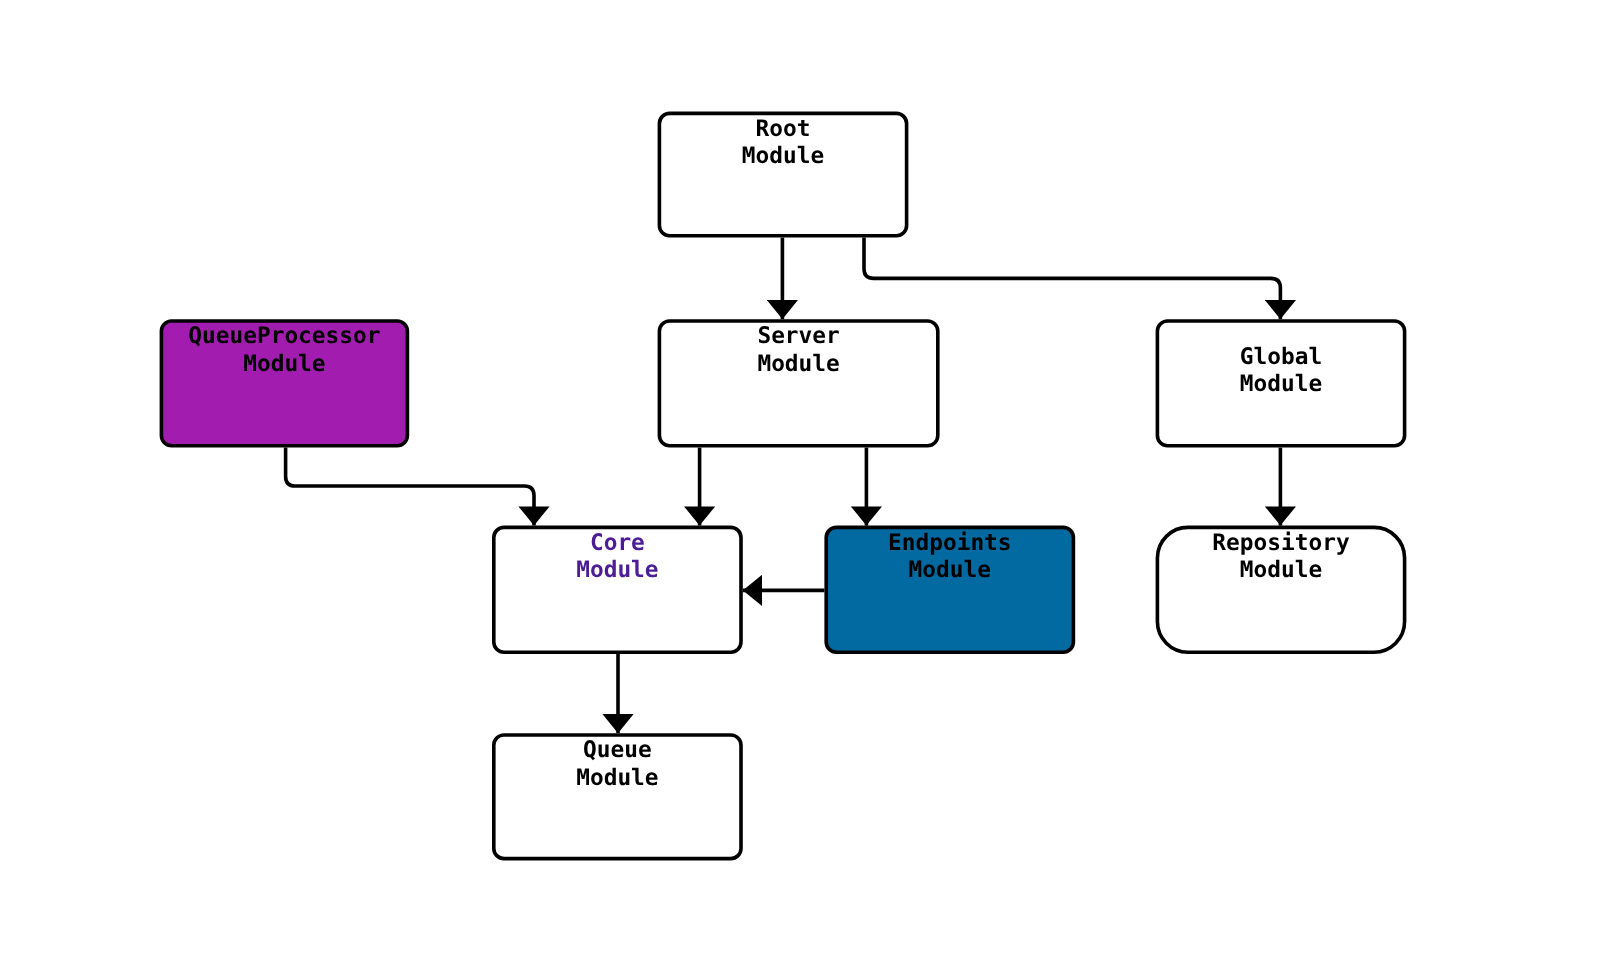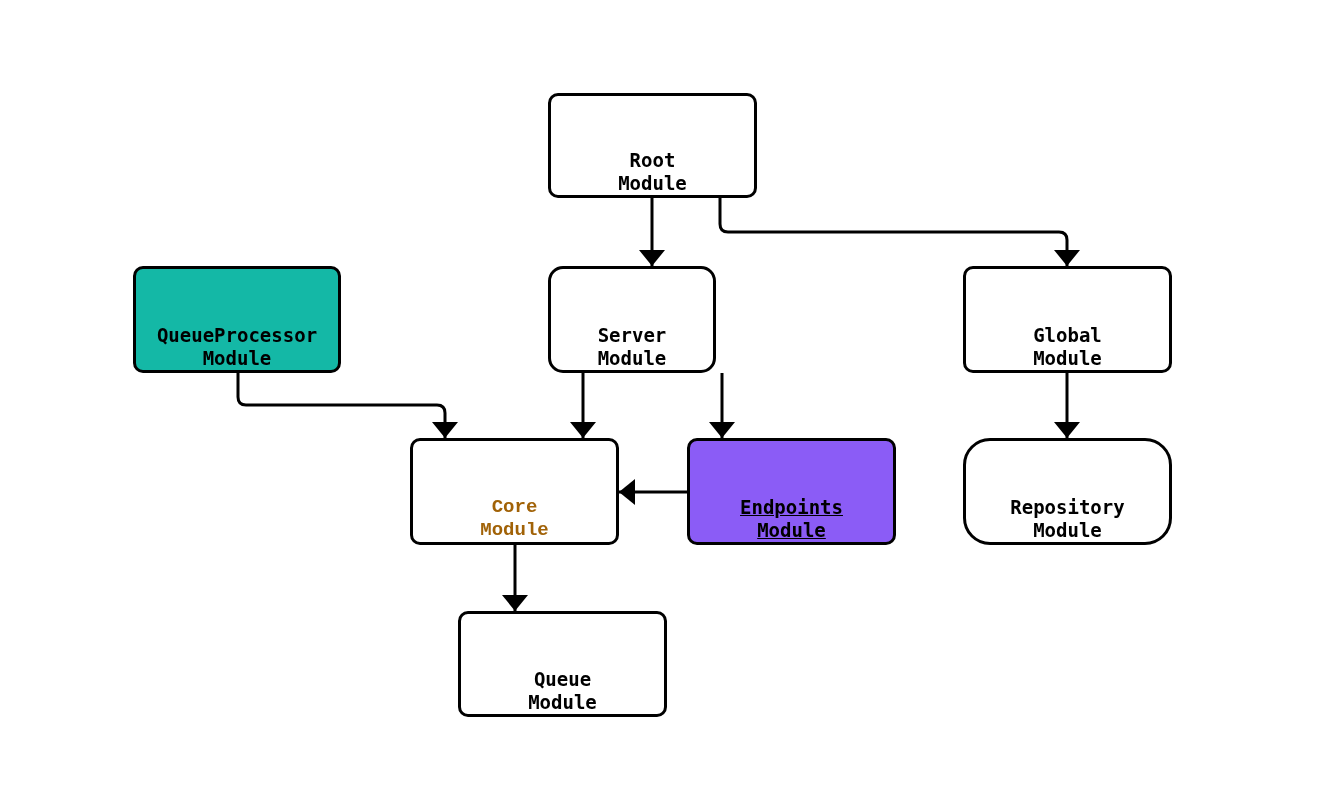--- a/index.html
+++ b/index.html
@@ -29,21 +29,21 @@
     stroke: #000000;
     stroke-width: 3;
   }
   .node {
     position: absolute;
     box-sizing: border-box;
     background: #ffffff;
     border: 3px solid #000000;
     border-radius: 10px;
     display: flex;
-    align-items: flex-end;
+    align-items: flex-start;
     justify-content: center;
     text-align: center;
   }
   .node .node-label {
     white-space: pre-line;
     font-weight: bold;
     font-size: 19px;
     line-height: 23px;
     color: #000000;
   }
@@ -67,42 +67,42 @@
         <path class="edge" d="M687,492 L619,492" stroke="#000000" marker-end="url(#arrowhead)"></path>
         <path class="edge" d="M515,545 L515,611" stroke="#000000" marker-end="url(#arrowhead)"></path>
         <path class="edge" d="M1067,373 L1067,438" stroke="#000000" marker-end="url(#arrowhead)"></path>
       </g>
   </svg>
   <div id="node-layer">
       <div class="node" style="left: 548px; top: 93px; width: 209px; height: 105px; background: rgb(255, 255, 255); border-color: rgb(0, 0, 0);">
         <div class="node-label" style="color: rgb(0, 0, 0);">Root
 Module</div>
       </div>
-      <div class="node" style="left: 133px; top: 266px; width: 208px; height: 107px; background: #14b8a6; border-color: rgb(0, 0, 0);">
+      <div class="node" style="left: 133px; top: 266px; width: 208px; height: 107px; background: #a21caf; border-color: rgb(0, 0, 0);">
         <div class="node-label" style="color: rgb(0, 0, 0);">QueueProcessor
 Module</div>
       </div>
-      <div class="node" style="left: 548px; top: 266px; width: 168px; height: 107px; background: rgb(255, 255, 255); border-color: rgb(0, 0, 0); border-radius: 15px;">
+      <div class="node" style="left: 548px; top: 266px; width: 235px; height: 107px; background: rgb(255, 255, 255); border-color: rgb(0, 0, 0);">
         <div class="node-label" style="color: rgb(0, 0, 0);">Server
 Module</div>
       </div>
       <div class="node" style="left: 963px; top: 266px; width: 209px; height: 107px; background: rgb(255, 255, 255); border-color: rgb(0, 0, 0);">
         <div class="node-label" style="color: rgb(0, 0, 0); margin-top: 17px;">Global
 Module</div>
       </div>
       <div class="node" style="left: 410px; top: 438px; width: 209px; height: 107px; background: rgb(255, 255, 255); border-color: rgb(0, 0, 0);">
-        <div class="node-label" style="color: #a16207; font-family: Liberation Mono, monospace;">Core
+        <div class="node-label" style="color: #4c1d95;">Core
 Module</div>
       </div>
-      <div class="node" style="left: 687px; top: 438px; width: 209px; height: 107px; background: #8b5cf6; border-color: rgb(0, 0, 0); text-decoration: underline;">
+      <div class="node" style="left: 687px; top: 438px; width: 209px; height: 107px; background: #0369a1; border-color: rgb(0, 0, 0);">
         <div class="node-label" style="color: rgb(0, 0, 0);">Endpoints
 Module</div>
       </div>
       <div class="node" style="left: 963px; top: 438px; width: 209px; height: 107px; background: rgb(255, 255, 255); border-color: rgb(0, 0, 0); border-radius: 27px;">
         <div class="node-label" style="color: rgb(0, 0, 0);">Repository
 Module</div>
       </div>
-      <div class="node" style="left: 410px; top: 611px; width: 209px; height: 106px; background: rgb(255, 255, 255); border-color: rgb(0, 0, 0); margin-left: 48px;">
+      <div class="node" style="left: 410px; top: 611px; width: 209px; height: 106px; background: rgb(255, 255, 255); border-color: rgb(0, 0, 0);">
         <div class="node-label" style="color: rgb(0, 0, 0);">Queue
 Module</div>
       </div>
     </div>
 </div>
 
 </body></html>

